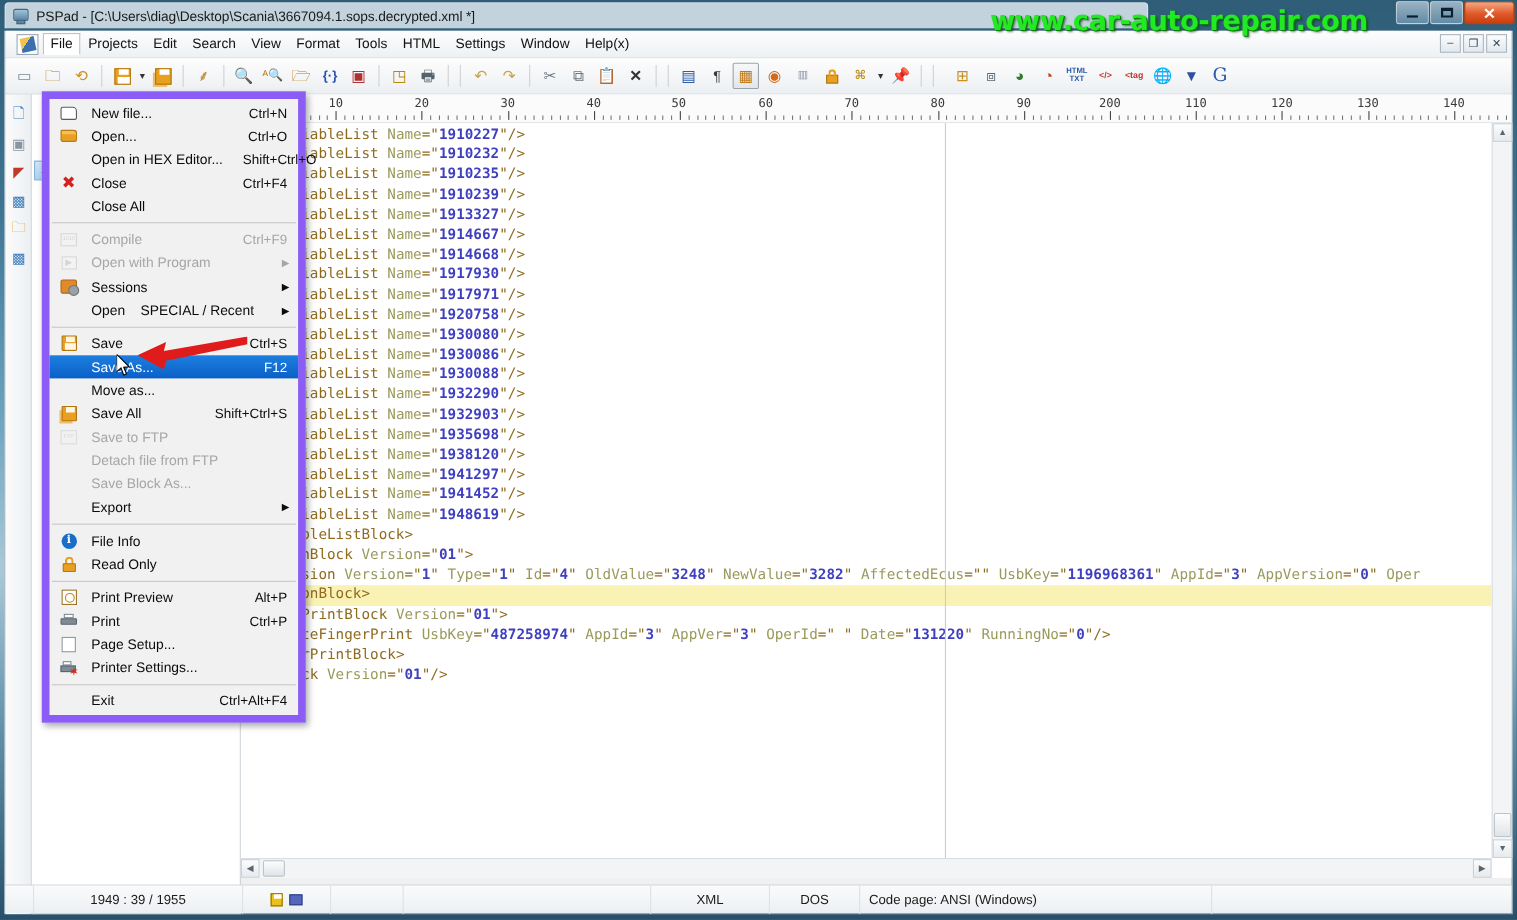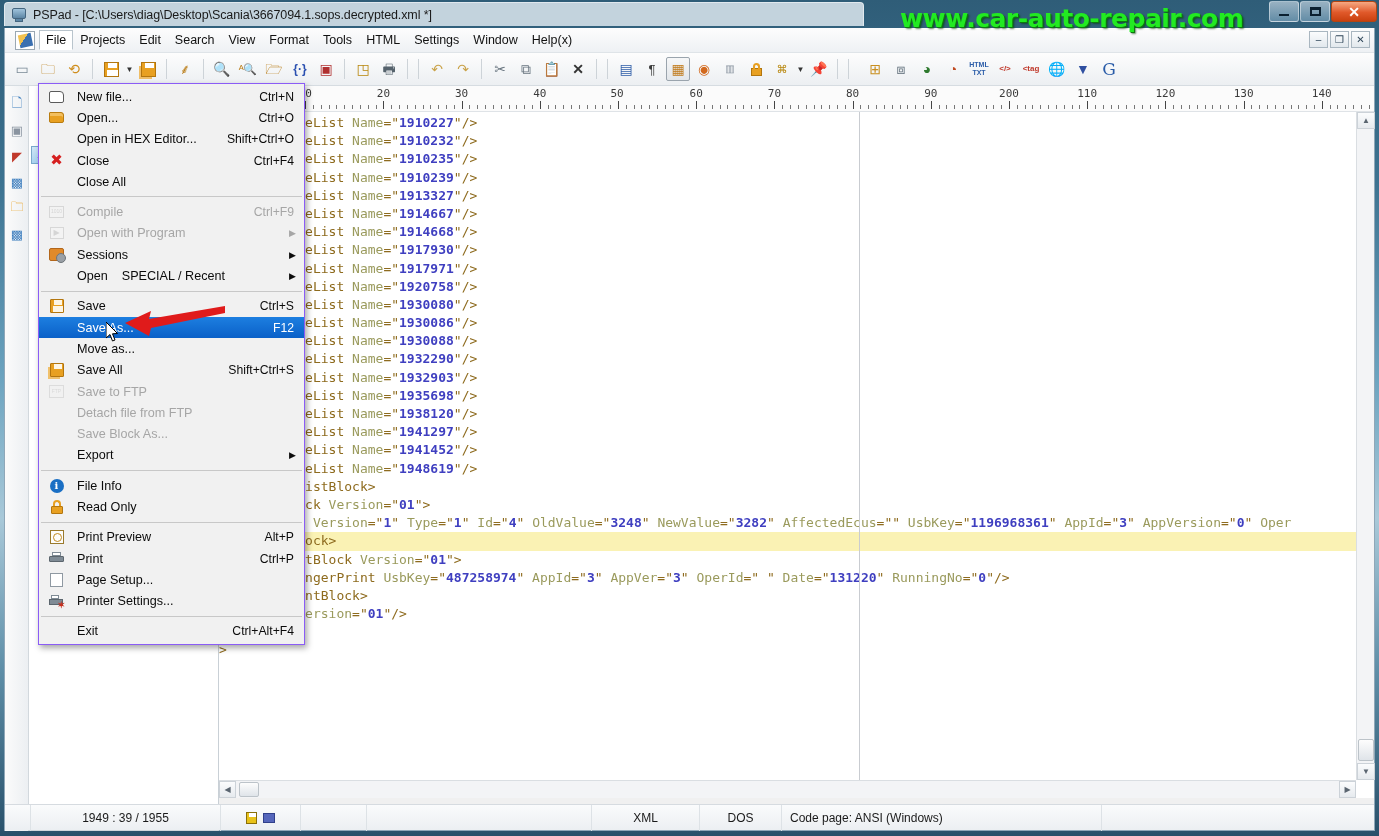--- a/index.html
+++ b/index.html
@@ -16,21 +16,21 @@
   }
 
   
   #win-frame {
     position: absolute; left: 0; top: 0; width: 1379px; height: 836px;
   }
   #title-bar {
     position: absolute; left: 0; top: 0; width: 1379px; height: 28px;
   }
   #title-glass {
-    position: absolute; left: 4px; top: 2px; width: 860px; height: 24px;
+    position: absolute; left: 4px; top: 2px; width: 1040px; height: 24px;
     display: flex; align-items: center; gap: 6px;
     padding-left: 6px;
     background: rgba(233,240,246,0.80);
     border-radius: 4px 4px 0 0;
     border: 1px solid rgba(255,255,255,0.5);
     border-bottom: none;
   }
   #app-icon {
     width: 16px; height: 16px; flex: 0 0 16px;
     position: relative;
@@ -270,23 +270,23 @@
     font-size: 12px; color: #1a1a1a;
   }
   .sb-cell {
     height: 26px; display:flex; align-items:center; justify-content:center;
     border-right: 1px solid #dde2e6;
     padding: 0 8px; white-space: nowrap;
   }
 
   
   #file-menu {
-    position: absolute; left: 33px; top: 55px; width: 267px;
+    position: absolute; left: 33px; top: 55px; width: 240px;
     background: #f1f1f1;
-    border: 1px solid #8b5cf6;
+    border: 7px solid #8b5cf6;
     box-shadow: 2px 3px 6px rgba(0,0,0,0.35);
     padding: 2px 0;
     z-index: 50;
     font-size: 12.6px;
   }
   .fm-item {
     position: relative; height: 21.3px;
     display: flex; align-items: center;
     padding-left: 38px; padding-right: 10px;
     color: #0b0b0b; white-space: nowrap;

